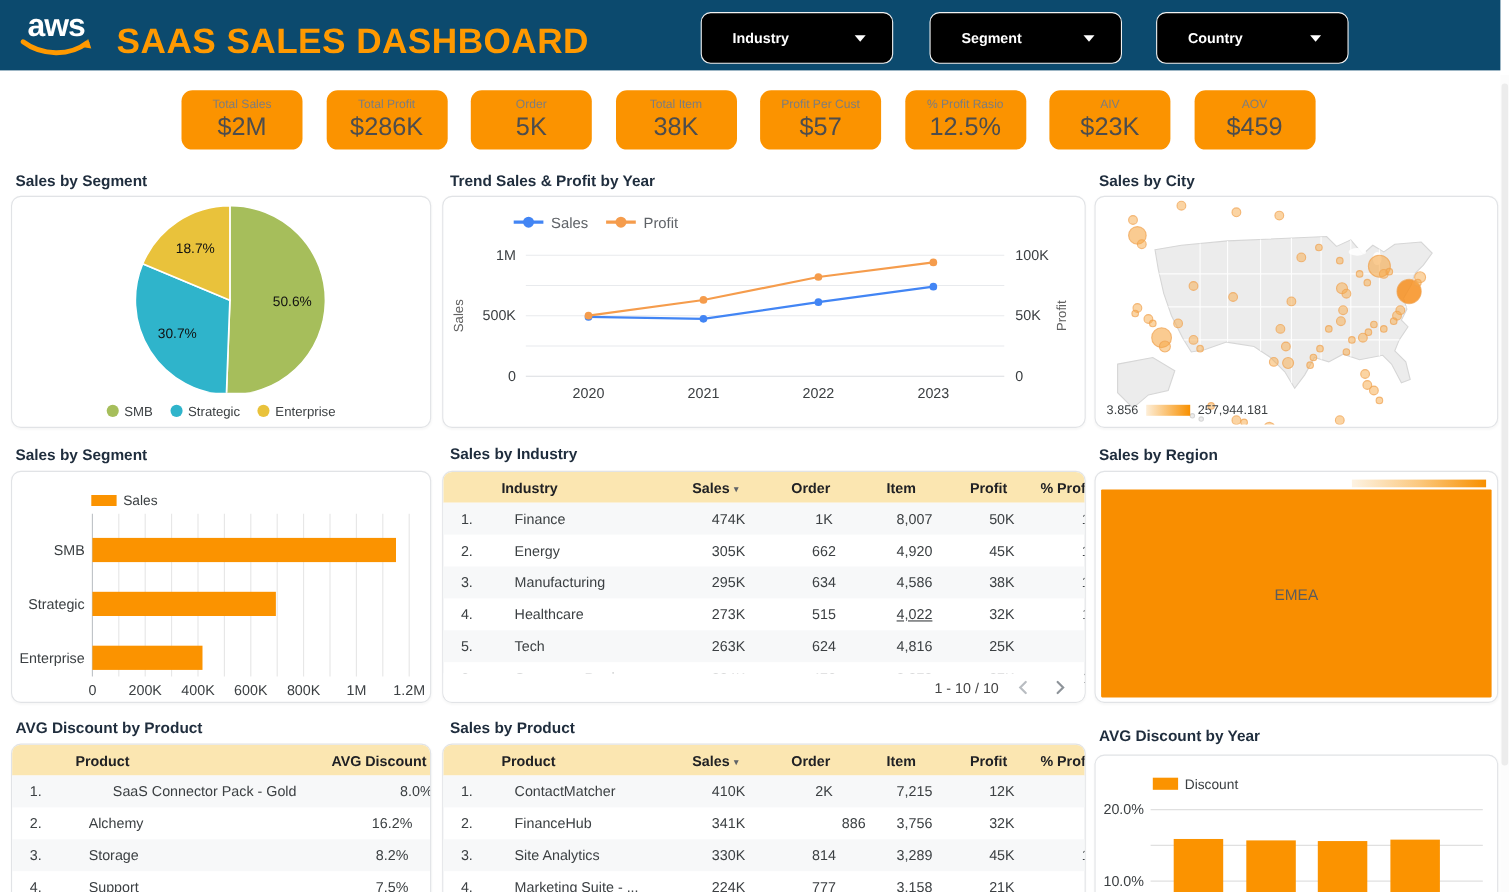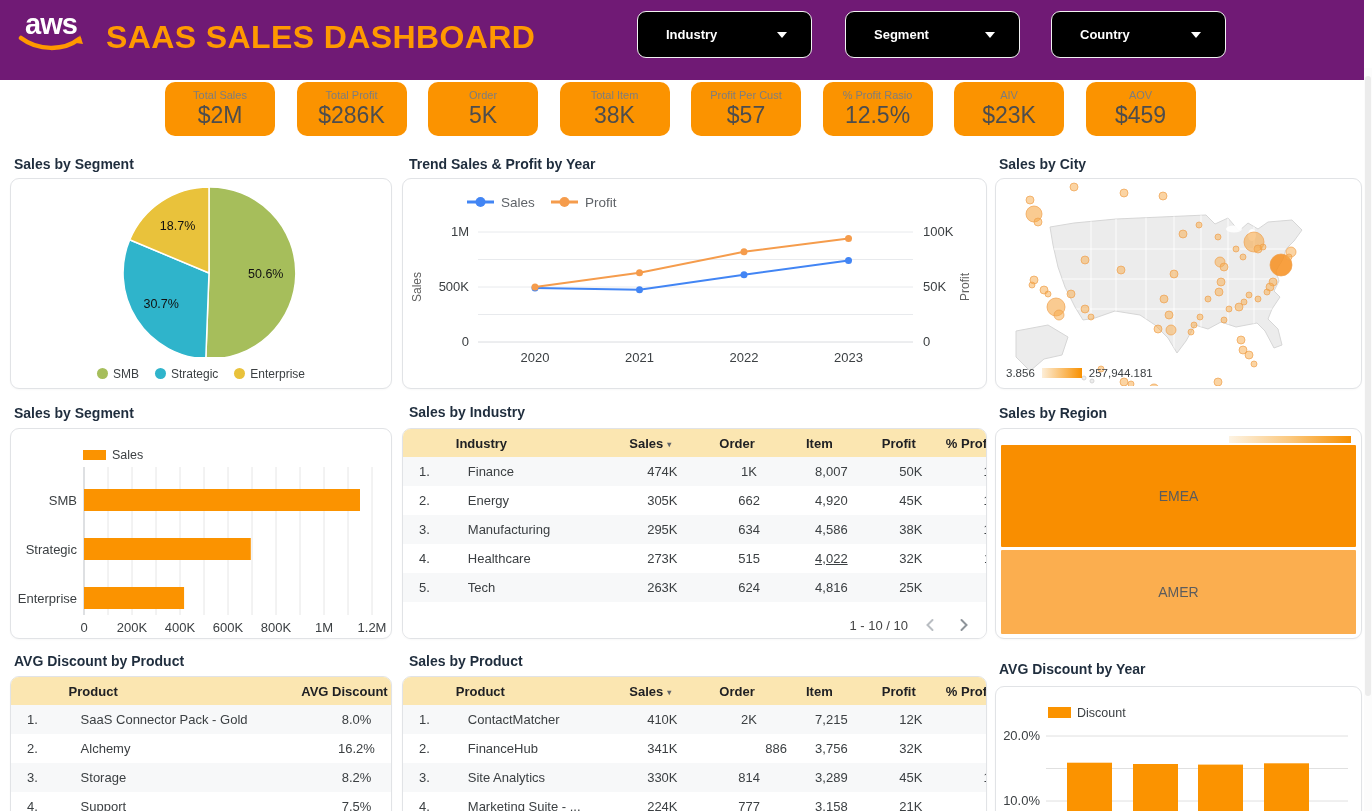--- a/index.html
+++ b/index.html
@@ -1,19 +1,19 @@
 <!DOCTYPE html>
 <html><head>
 <meta charset="utf-8">
 <style>
   html,body{margin:0;padding:0;background:#fff;}
   .app{position:relative;width:1372px;height:811px;overflow:hidden;background:#fff;
        font-family:"Liberation Sans",sans-serif;}
   
-  .topbar{position:absolute;left:0;top:0;width:1364px;height:80px;background:#701a75;}
+  .topbar{position:absolute;left:0;top:0;width:1364px;height:64px;background:#0c4a6e;}
   .logo{position:absolute;left:16px;top:9px;width:70px;text-align:center;}
   .logo .aws-text{color:#fff;font-size:29px;font-weight:bold;letter-spacing:-1px;line-height:30px;display:block;}
   .logo svg{display:block;margin:-4px auto 0;}
   .app-title{position:absolute;left:106px;top:19px;color:#FF9900;font-size:32px;font-weight:bold;letter-spacing:.4px;}
   .filter-btn{position:absolute;top:11px;width:173px;height:45px;border:1px solid #f2f2f2;border-radius:9px;
       background:#000;color:#fff;font-size:13px;font-weight:bold;display:flex;align-items:center;cursor:pointer;}
   .filter-btn .flabel{margin-left:28px;flex:1;}
   .filter-btn .caret{width:0;height:0;border-left:5px solid transparent;border-right:5px solid transparent;
       border-top:6px solid #fff;margin-right:24px;}
   
@@ -386,34 +386,33 @@
             <path d="M9 6 L15 12 L9 18" stroke="#8e949a" stroke-width="2.4" fill="none" stroke-linecap="round"></path>
           </svg>
       </span>
     </div>
   </div>
 
   <div class="card" style="left:995px;top:428px;width:365px;height:209px">
     <div class="tm-legend"></div>
     <div class="tm" id="tmRegion">
         <div class="tm-node" style="flex: 45.8 0 0px; background: rgb(249, 142, 0);">EMEA</div>
-        <div class="tm-node" style="flex: 37.7 0 0px; background: rgb(251, 174, 79);">AMER</div>
       </div>
   </div>
 
   <div class="card" style="left:10px;top:676px;width:380px;height:160px">
     <div class="tbl" id="tblDiscount">
         <div class="thead">
           <div class="tcell c-left" style="width: 12%; flex: 0 0 12%;"></div>
           <div class="tcell c-left" style="width: 53%; flex: 0 0 53%;">Product</div>
           <div class="tcell c-center" style="width: 35%; flex: 0 0 35%;">AVG Discount</div>
         </div>
         <div class="trow">
           <div class="tcell c-left idxcell" style="flex: 0 0 12%;">1.</div>
-          <div class="tcell c-left" style="flex: 0 0 53%;">SaaS Connector Pack - Gold</div>
+          <div class="tcell c-left" style="flex: 0 0 53%; margin-left: 22px;">SaaS Connector Pack - Gold</div>
           <div class="tcell c-center" style="flex: 0 0 35%;">8.0%</div>
         </div>
         <div class="trow">
           <div class="tcell c-left idxcell" style="flex: 0 0 12%;">2.</div>
           <div class="tcell c-left" style="flex: 0 0 53%;">Alchemy</div>
           <div class="tcell c-center" style="flex: 0 0 35%;">16.2%</div>
         </div>
         <div class="trow">
           <div class="tcell c-left idxcell" style="flex: 0 0 12%;">3.</div>
           <div class="tcell c-left" style="flex: 0 0 53%;">Storage</div>

